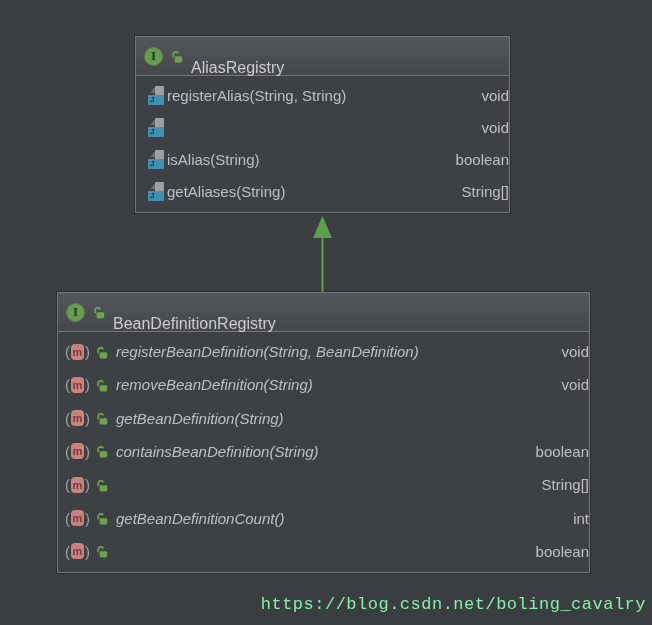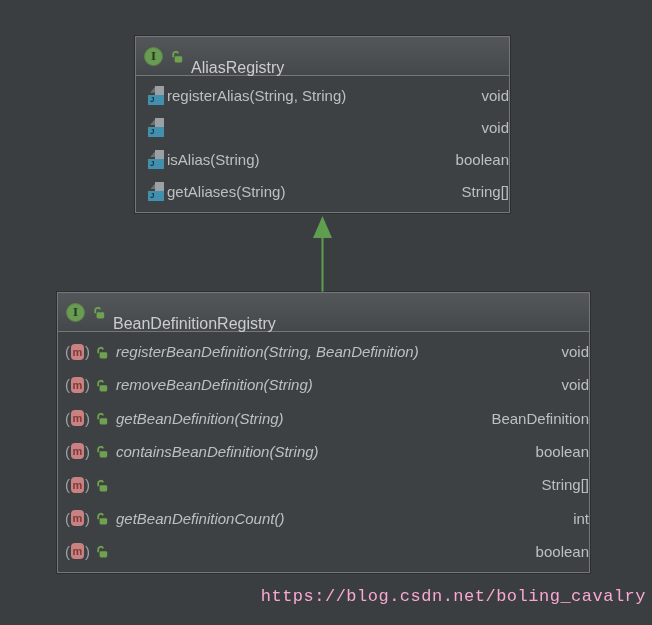--- a/index.html
+++ b/index.html
@@ -79,24 +79,24 @@
     width:13px; height:16px; border-radius:4px;
     background:#C98181; color:#7D3A3A;
     font-size:11px; font-weight:bold;
     display:flex; align-items:center; justify-content:center;
   }
   .box2 .uml-row .lock { margin-left:4px; }
 
   .arrow { position:absolute; left:302px; top:213px; }
 
   .watermark {
-    position:absolute; right:6px; bottom:19px;
+    position:absolute; right:6px; bottom:11px;
     font-family:"Liberation Mono", monospace;
     font-size:17px; letter-spacing:0.5px;
-    color:#f9a8d4;
+    color:#86efac;
     white-space:nowrap;
   }
 </style>
 </head>
 <body>
 
 <div class="uml-box box1" style="left:135px; top:36px; width:375px; height:177px;">
   <div class="uml-header">
     <span class="iface">I</span>
     <svg class="lock" viewBox="0 0 14 14">
@@ -189,21 +189,20 @@
       <span class="micon">
         <span class="paren">(</span>
         <span class="mblob">m</span>
         <span class="paren">)</span>
       </span>
       <svg class="lock" viewBox="0 0 14 14">
         <path d="M3.2 8.2 L3.2 5.4 A2.6 2.6 0 0 1 8.2 4.4" fill="none" stroke="#6FA24F" stroke-width="1.8"></path>
         <rect x="4.6" y="7.2" width="7.6" height="6.2" rx="1.4" fill="#6FA24F"></rect>
       </svg>
       <span class="sig">getBeanDefinition(String)</span>
-      <span class="ret">BeanDefinition</span>
     </div>
     <div class="uml-row">
       <span class="micon">
         <span class="paren">(</span>
         <span class="mblob">m</span>
         <span class="paren">)</span>
       </span>
       <svg class="lock" viewBox="0 0 14 14">
         <path d="M3.2 8.2 L3.2 5.4 A2.6 2.6 0 0 1 8.2 4.4" fill="none" stroke="#6FA24F" stroke-width="1.8"></path>
         <rect x="4.6" y="7.2" width="7.6" height="6.2" rx="1.4" fill="#6FA24F"></rect>

